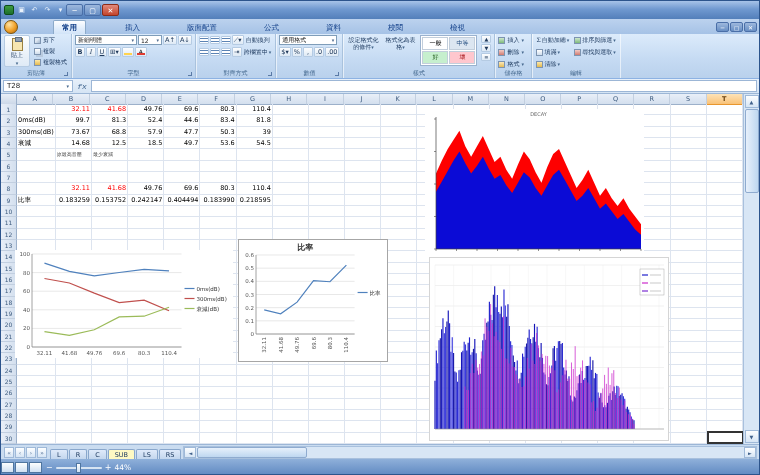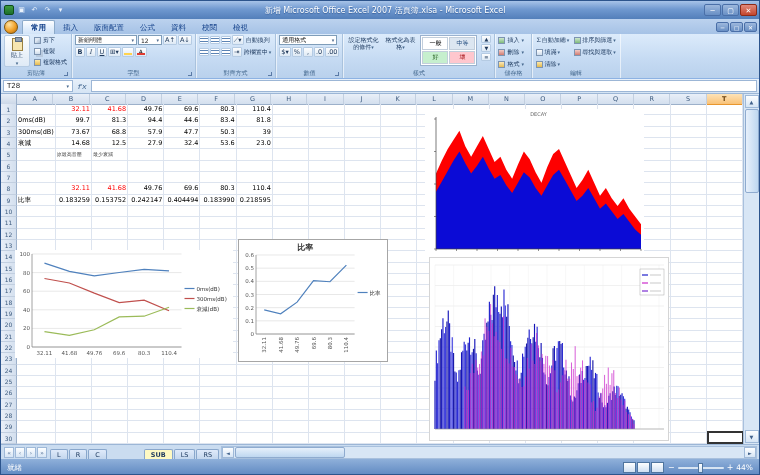--- a/index.html
+++ b/index.html
@@ -13,21 +13,21 @@
   .qat-btn{width:11px;height:11px;font-size:7px;line-height:11px;text-align:center;color:#eaf2fc;border-radius:2px;display:inline-block;}
   .title-text{flex:1;text-align:center;font-size:8px;white-space:nowrap;overflow:hidden;text-shadow:0 1px 1px #38609a;}
   .win-controls{display:flex;gap:1px;padding-right:2px;}
   .wbtn{width:17px;height:12px;font-size:7px;line-height:12px;text-align:center;color:#fff;background:linear-gradient(#9db8dd,#688fc4);border:1px solid #4a6f a8;border:1px solid #4a6fa8;border-radius:2px;}
   .wbtn.close{background:linear-gradient(#e28a7c,#c3452d);border-color:#8d2b18;}
 
   
   .tabrow{height:15px;flex:0 0 15px;background:linear-gradient(#bcd2ee,#a5c2e6);display:flex;align-items:flex-end;}
   .orb{width:14px;height:14px;border-radius:50%;margin:0 4px 0 3px;background:radial-gradient(circle at 35% 30%,#ffe2a0,#f0a028 55%,#a86410);border:1px solid #7d550f;flex:0 0 14px;}
   .rtabs{display:flex;align-items:flex-end;height:15px;flex:1;}
-  .rtab{font-size:7.5px;color:#15428b;padding:2px 8px 1px;border-radius:2px 2px 0 0;}
+  .rtab{font-size:7.5px;color:#15428b;padding:2px 8px 1px;border-radius:2px 2px 0 0;margin-left:31px;}
   .rtab.active{background:linear-gradient(#fdfeff,#e0edfb 60%,#d2e4f8);border:1px solid #8caac9;border-bottom:none;font-weight:bold;}
   .wb-controls{display:flex;gap:1px;padding:0 2px 2px 0;}
   .wb-controls .wbtn{width:13px;height:10px;line-height:10px;font-size:6px;}
 
   
   .ribbon{height:45px;flex:0 0 45px;background:linear-gradient(#dcebfb,#c6dbf3 55%,#b9d1ec);border-bottom:1px solid #8db2e3;display:flex;overflow:hidden;}
   .rgroup{display:flex;flex-direction:column;border-right:1px solid #a9c2dd;box-shadow:1px 0 0 rgba(255,255,255,.6);padding:1px 3px 0;}
   .rg-body{flex:1;display:flex;gap:3px;align-items:flex-start;}
   .rg-label{height:9px;font-size:6px;color:#44688e;text-align:center;position:relative;padding:0 6px;}
   .dlg{position:absolute;right:0;bottom:2px;width:4px;height:4px;border-right:1px solid #5a7aa6;border-bottom:1px solid #5a7aa6;}
@@ -87,21 +87,21 @@
   .vscroll{width:16px;flex:0 0 16px;background:#d8e6f5;border-left:1px solid #a8c0dd;display:flex;flex-direction:column;align-items:center;}
   .varrow{width:14px;height:13px;background:linear-gradient(#fdfeff,#d6e5f5);border:1px solid #9fb9d8;font-size:5px;color:#41628c;text-align:center;line-height:12px;margin:1px 0;}
   .vthumb{width:14px;height:84px;background:linear-gradient(90deg,#e7f0fb,#bed7f0);border:1px solid #8fabcf;border-radius:2px;}
 
   
   .tabbar{height:15px;flex:0 0 15px;background:#cadcf0;border-top:1px solid #9cb6d6;display:flex;align-items:center;}
   .tnav{display:flex;gap:1px;padding:0 3px;}
   .tnav span{width:10px;height:11px;background:linear-gradient(#fdfeff,#d6e5f5);border:1px solid #9fb9d8;font-size:6px;color:#41628c;text-align:center;line-height:10px;}
   .stabs{display:flex;align-items:flex-end;height:15px;gap:1px;}
   .stab{font-size:6.5px;color:#1f3b60;background:linear-gradient(#dfeafa,#c0d4ec);border:1px solid #89a7cc;border-bottom:none;border-radius:2px 2px 0 0;padding:1px 6px;}
-  .stab.active{background:#fef9c3;font-weight:bold;margin-left:36px;}
+  .stab.active{background:#fef9c3;font-weight:normal;}
   .hscroll{flex:1;display:flex;align-items:center;margin:0 2px;height:13px;background:#d8e6f5;border:1px solid #a8c0dd;}
   .harrow{width:12px;height:11px;background:linear-gradient(#fdfeff,#d6e5f5);border:1px solid #9fb9d8;font-size:5px;color:#41628c;text-align:center;line-height:10px;}
   .hthumb{width:110px;height:11px;background:linear-gradient(#e7f0fb,#bed7f0);border:1px solid #8fabcf;border-radius:2px;margin-left:1px;}
 
   
   .statusbar{height:17px;flex:0 0 17px;background:linear-gradient(#8fb0da,#5d87c0);display:flex;align-items:center;color:#fff;font-size:7.5px;}
   .status-left{padding-left:6px;flex:1;}
   .views{display:flex;gap:1px;margin-right:4px;}
   .views span{width:13px;height:11px;background:linear-gradient(#fdfeff,#cfe0f2);border:1px solid #4f759f;display:inline-block;}
   .zoom{display:flex;align-items:center;gap:3px;padding-right:6px;}
@@ -115,21 +115,20 @@
 <div class="window">
 
   <div class="titlebar">
     <div class="qat">
       <span class="app-icon"></span>
       <span class="qat-btn">▣</span>
       <span class="qat-btn">↶</span>
       <span class="qat-btn">↷</span>
       <span class="qat-btn">▾</span>
     </div>
-    <div class="title-text">新增 Microsoft Office Excel 2007 活頁簿.xlsa - Microsoft Excel</div>
     <div class="win-controls">
       <span class="wbtn">─</span>
       <span class="wbtn">▢</span>
       <span class="wbtn close">✕</span>
     </div>
   </div>
 
   <div class="tabrow">
     <span class="orb"></span>
     <div class="rtabs" id="ribbonTabs">
@@ -373,21 +372,21 @@
           <div class="cell"></div>
           <div class="cell"></div>
           <div class="cell"></div>
           <div class="cell"></div>
           <div class="cell"></div>
           <div class="cell"></div>
           <div class="rowh">2</div>
           <div class="cell">0ms(dB)</div>
           <div class="cell num">99.7</div>
           <div class="cell num">81.3</div>
-          <div class="cell num">94.4</div>
+          <div class="cell num">52.4</div>
           <div class="cell num">44.6</div>
           <div class="cell num">83.4</div>
           <div class="cell num">81.8</div>
           <div class="cell"></div>
           <div class="cell"></div>
           <div class="cell"></div>
           <div class="cell"></div>
           <div class="cell"></div>
           <div class="cell"></div>
           <div class="cell"></div>
@@ -415,24 +414,24 @@
           <div class="cell"></div>
           <div class="cell"></div>
           <div class="cell"></div>
           <div class="cell"></div>
           <div class="cell"></div>
           <div class="cell"></div>
           <div class="rowh">4</div>
           <div class="cell">衰減</div>
           <div class="cell num">14.68</div>
           <div class="cell num">12.5</div>
-          <div class="cell num">27.9</div>
-          <div class="cell num">32.4</div>
+          <div class="cell num">18.5</div>
+          <div class="cell num">49.7</div>
           <div class="cell num">53.6</div>
-          <div class="cell num">23.0</div>
+          <div class="cell num">54.5</div>
           <div class="cell"></div>
           <div class="cell"></div>
           <div class="cell"></div>
           <div class="cell"></div>
           <div class="cell"></div>
           <div class="cell"></div>
           <div class="cell"></div>
           <div class="cell"></div>
           <div class="cell"></div>
           <div class="cell"></div>
@@ -1373,21 +1372,20 @@
         <span class="stab">RS</span>
       </div>
     <div class="hscroll">
       <span class="harrow">◄</span>
       <span class="hthumb"></span>
       <span class="harrow" style="margin-left:auto">►</span>
     </div>
   </div>
 
   <div class="statusbar">
-    <div class="status-left">就緒</div>
     <div class="views">
       <span></span>
       <span></span>
       <span></span>
     </div>
     <div class="zoom">
       <span class="zbtn">−</span>
       <span class="zslider">
           <span class="zthumb"></span>
         </span>

